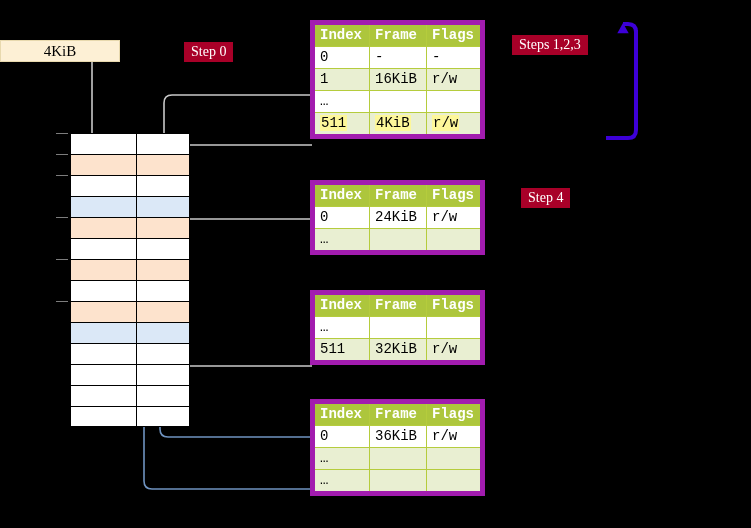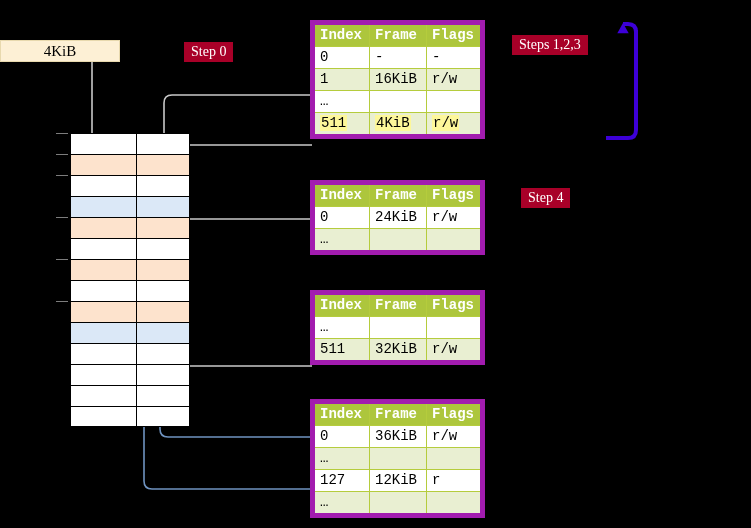--- a/index.html
+++ b/index.html
@@ -272,25 +272,20 @@
         <tr class="plain">
           <td class="col-index">0</td>
           <td class="col-frame">36KiB</td>
           <td class="col-flags">r/w</td>
         </tr>
         <tr class="alt">
           <td class="col-index"><span class="dots">…</span></td>
           <td class="col-frame"></td>
           <td class="col-flags"></td>
         </tr>
-        <tr class="plain">
-          <td class="col-index">127</td>
-          <td class="col-frame">12KiB</td>
-          <td class="col-flags">r</td>
-        </tr>
         <tr class="alt">
           <td class="col-index"><span class="dots">…</span></td>
           <td class="col-frame"></td>
           <td class="col-flags"></td>
         </tr>
       </tbody>
     </table>
 
 </div>
 

